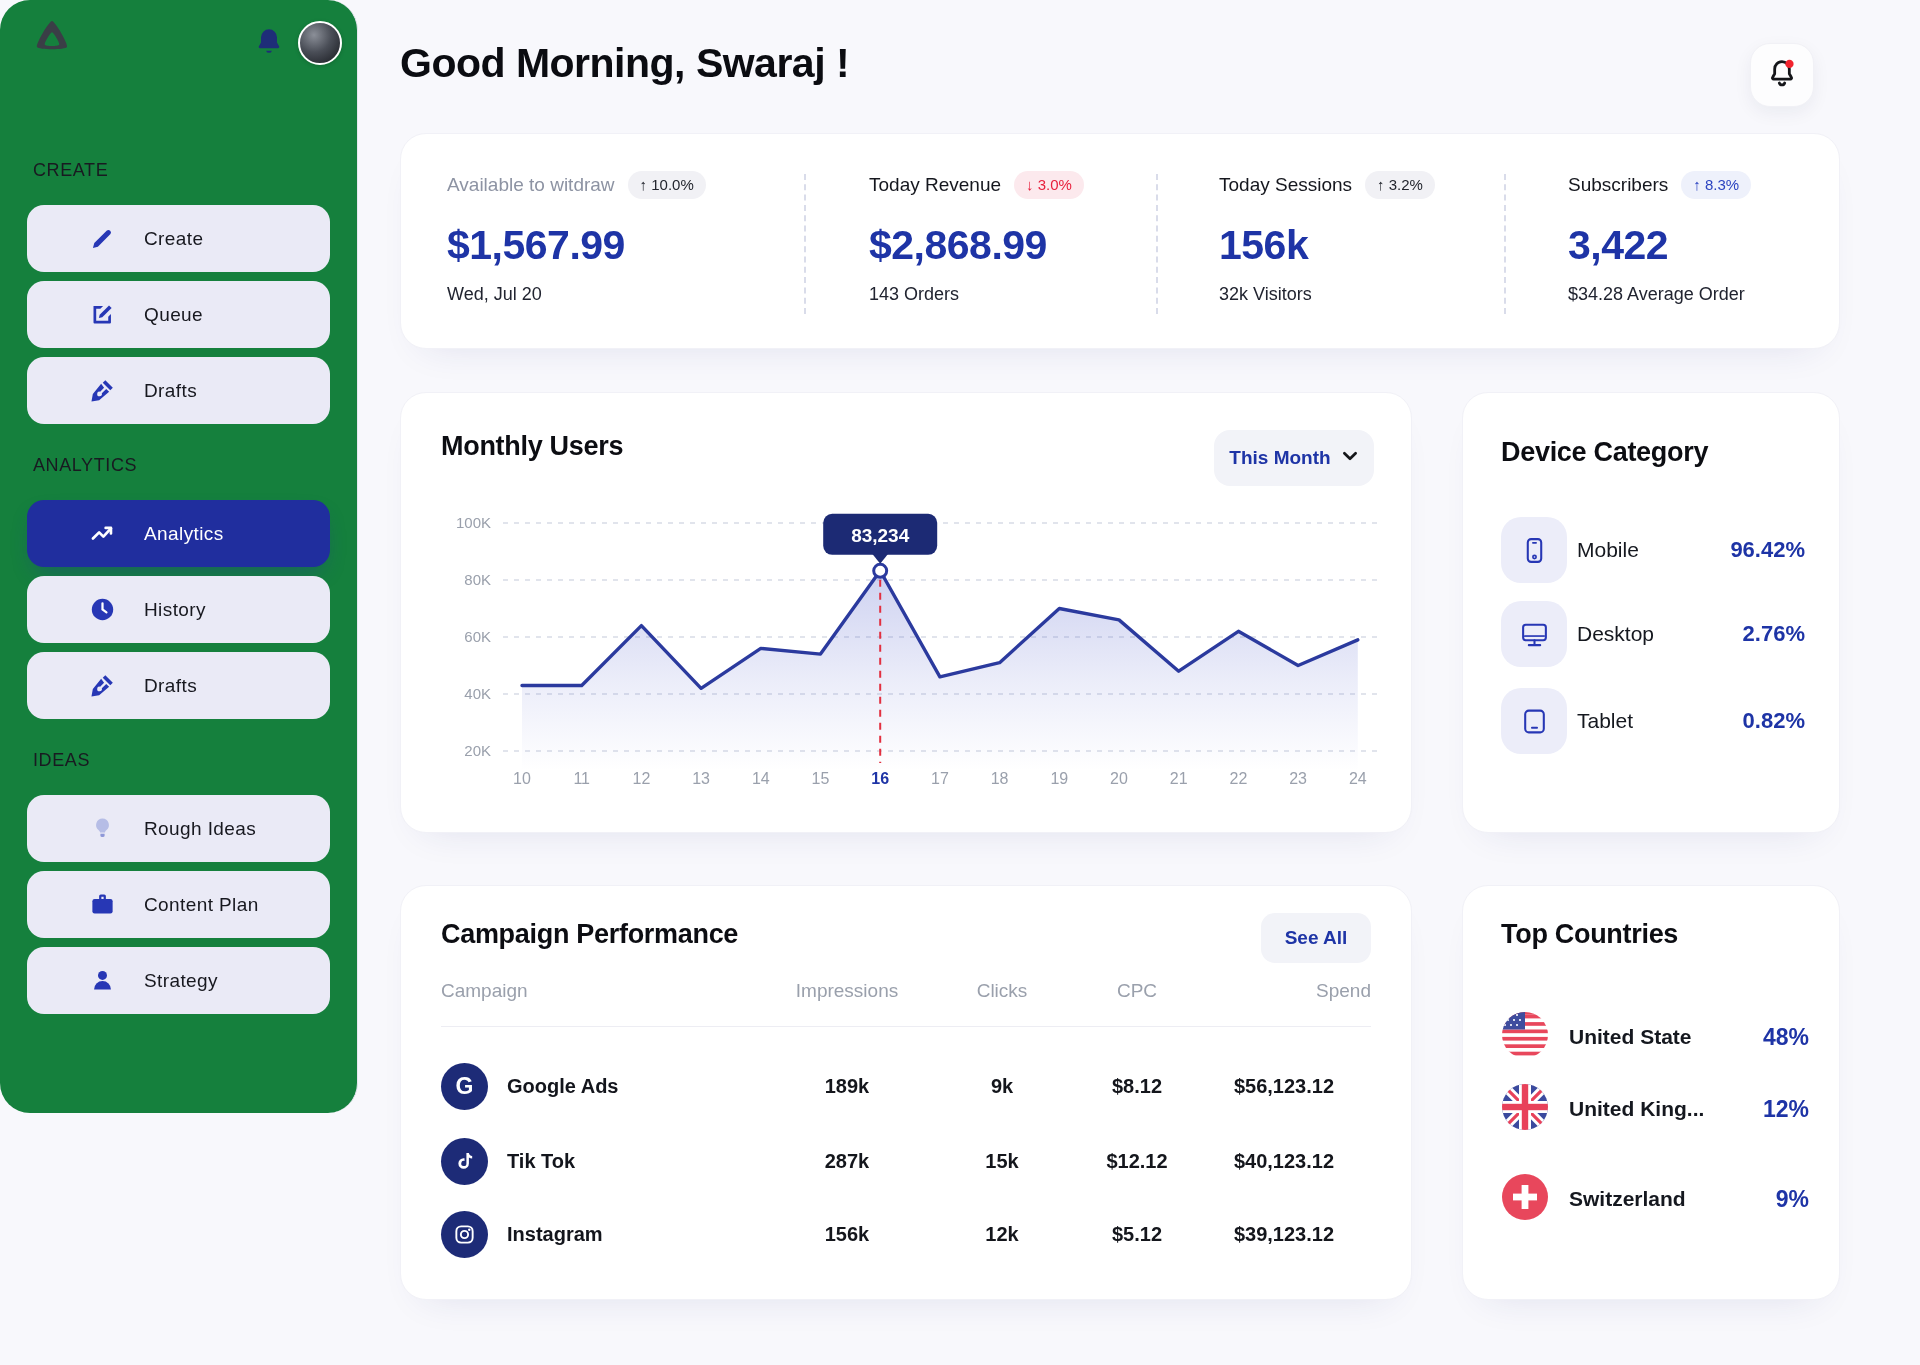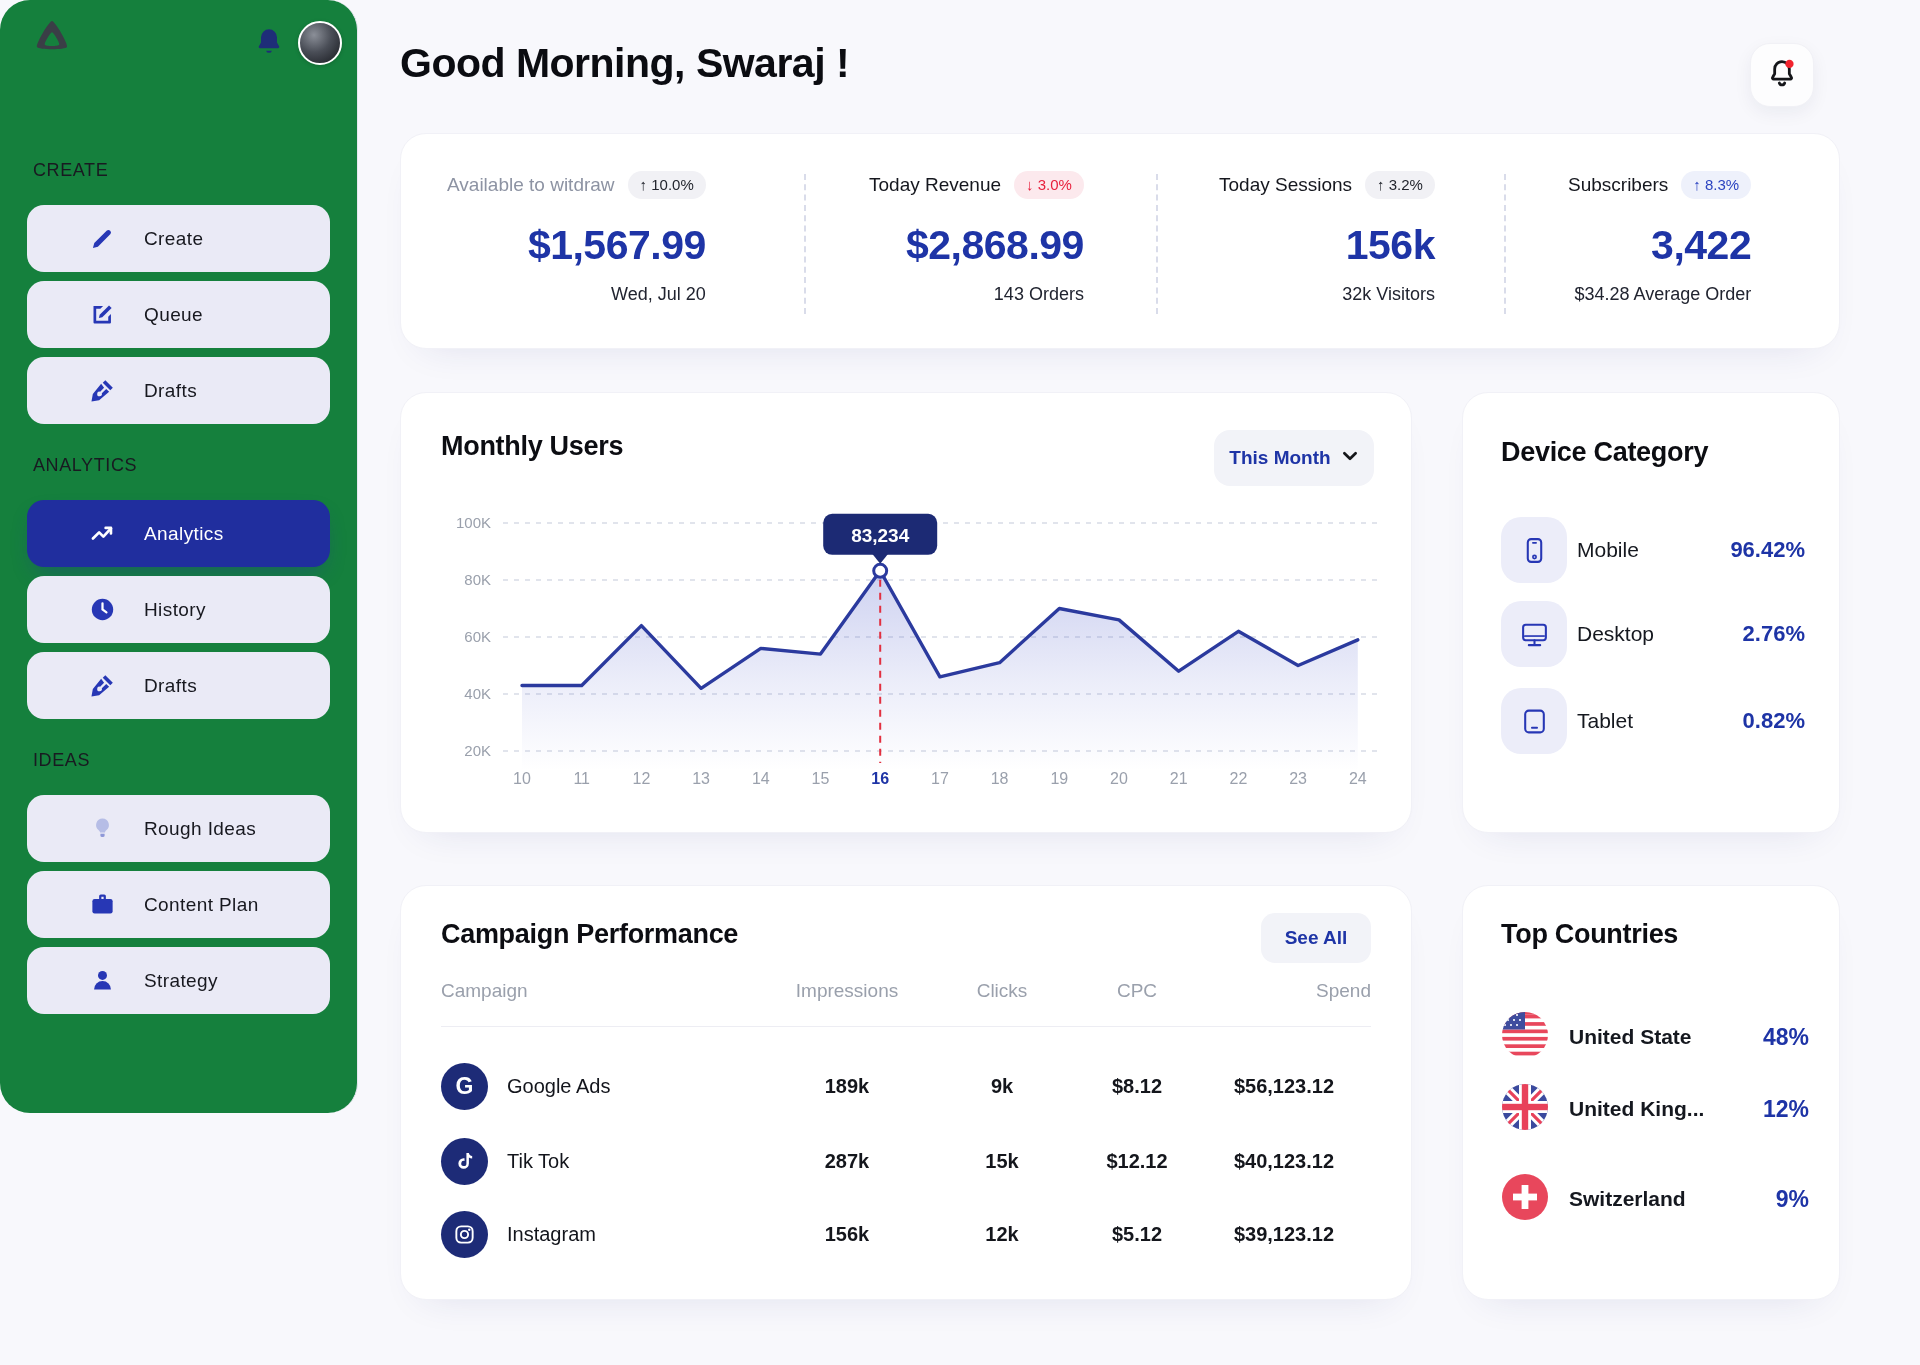--- a/index.html
+++ b/index.html
@@ -29,21 +29,21 @@
   .notif-btn { position:absolute; left:1750px; top:43px; width:64px; height:64px; border-radius:20px;
                background:#fdfdfe; border:1px solid #f1f1f6; box-shadow:0 6px 18px rgba(25,30,70,.06);
                display:flex; align-items:center; justify-content:center; cursor:pointer; }
 
   .card { position:absolute; background:#ffffff; border-radius:26px; border:1px solid #f1f1f7;
           box-shadow:0 18px 40px -24px rgba(35,45,120,.14); }
   .card-title { font-size:27px; font-weight:700; color:#0c0d12; letter-spacing:-.3px; }
 
   
   #stats-card { left:400px; top:133px; width:1440px; height:216px; }
-  .stat-col { position:absolute; top:37px;text-align:right; }
+  .stat-col { position:absolute; top:37px; }
   .stat-sep { position:absolute; top:40px; height:140px; border-left:2px dashed #d9dcea; }
   .stat-label { font-size:19px; color:#15171e; display:flex; align-items:center; }
   .stat-label.muted { color:#8d93a3; }
   .badge { display:inline-block; margin-left:13px; padding:5px 12px 6px; border-radius:15px;
            font-size:15px; white-space:nowrap; }
   .badge-neutral  { background:#f1f1f5; color:#23262e; }
   .badge-negative { background:#fce9ed; color:#e8203d; }
   .badge-positive { background:#eef1fb; color:#2b43c0; }
   .stat-value { margin-top:23px; font-size:41px; font-weight:700; color:#1e34a6; letter-spacing:-.5px; }
   .stat-sub { margin-top:15px; font-size:18px; color:#212430; }
@@ -81,21 +81,21 @@
   #campaign-card .card-title { position:absolute; left:40px; top:33px; }
   #see-all { right:40px; top:27px; width:110px; height:50px; border-radius:14px; }
   .tbl-head { position:absolute; left:40px; right:40px; top:94px; display:grid;
               grid-template-columns:326px 160px 150px 120px 1fr; font-size:19px; color:#9aa0ac; }
   .tbl-head .c { text-align:center; } .tbl-head .r { text-align:right; }
   .tbl-sep { position:absolute; left:40px; right:40px; top:140px; border-top:1px solid #ededf3; }
   .tbl-row { position:absolute; left:40px; right:40px; height:60px; display:grid;
              grid-template-columns:66px 260px 160px 150px 120px 1fr; align-items:center; cursor:pointer; }
   .camp-icon { width:47px; height:47px; border-radius:50%; background:#1d2b77; display:flex;
                align-items:center; justify-content:center; color:#fff; font-size:23px; font-weight:700; }
-  .tbl-row .name { font-size:20px; font-weight:400; color:#13151c; }
+  .tbl-row .name { font-size:20px; font-weight:700; color:#13151c; }
   .tbl-row .num { font-size:20px; font-weight:700; color:#14161c; text-align:center; }
   .tbl-row .num.r { text-align:center; }
 
   
   #countries-card { left:1462px; top:885px; width:378px; height:415px; }
   #countries-card .card-title { position:absolute; left:38px; top:33px; }
   .cty-row { position:absolute; left:38px; right:30px; height:48px; display:flex; align-items:center; }
   .cty-name { margin-left:20px; font-size:21px; font-weight:700; color:#15181f; }
   .cty-val { margin-left:auto; font-size:23px; font-weight:700; color:#1e34a6; }
 </style>

